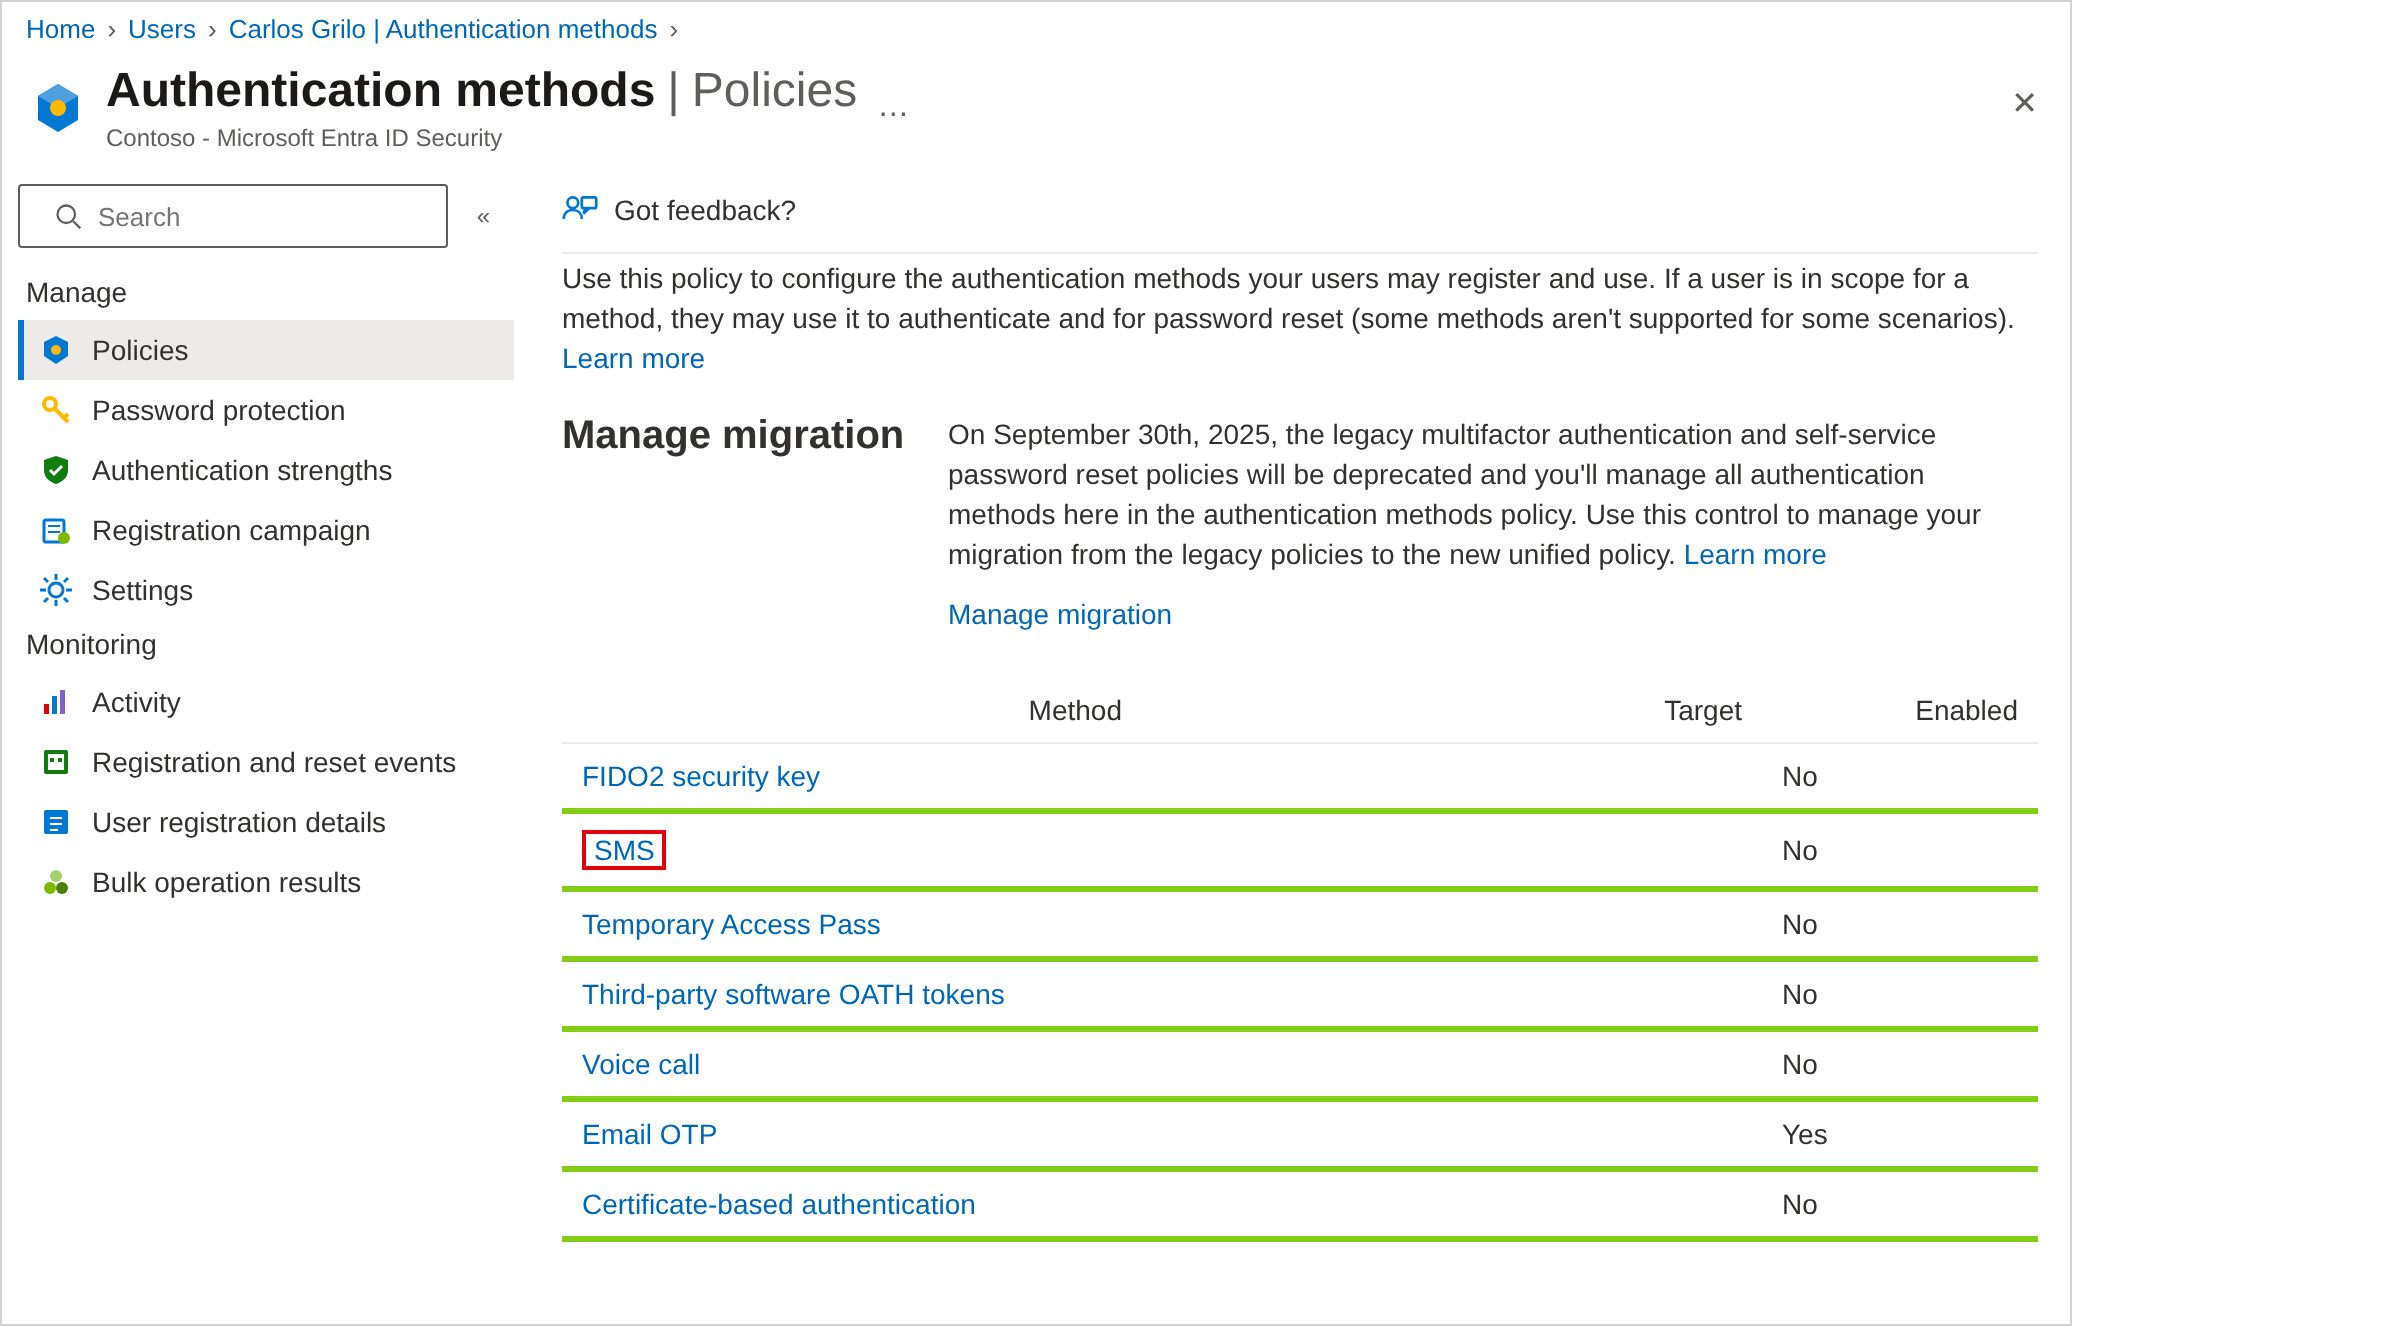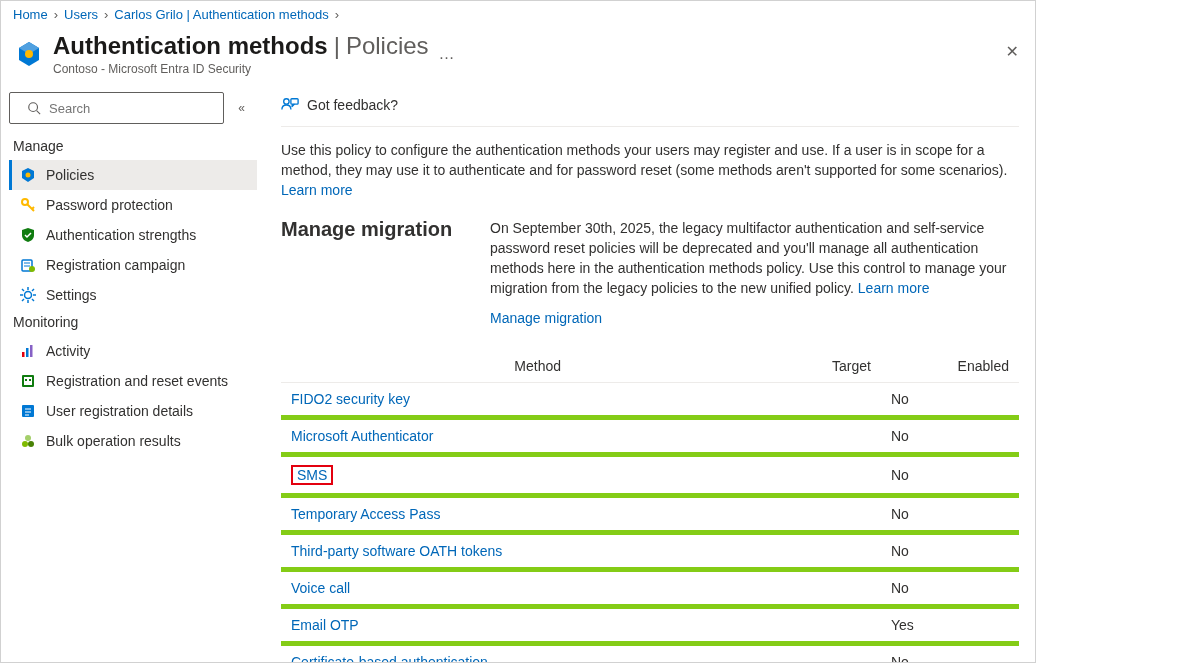--- a/index.html
+++ b/index.html
@@ -22,30 +22,30 @@
 .search-row{display:flex;align-items:center;gap:8px;padding:0 6px 10px 0}
 .search-box{flex:1;display:flex;align-items:center;border:1px solid #605e5c;border-radius:2px;padding:3px 17px;height:24px}
 .search-box .sicon{margin-right:6px;color:#605e5c}
 .search-box input{border:none;outline:none;font-size:13px;width:100%;background:transparent}
 .collapse{cursor:pointer;color:#605e5c;padding:0 6px;font-size:12px}
 .group-label{font-weight:400;font-size:14px;padding:4px 8px 6px 4px}
 .nav-item{display:flex;align-items:center;gap:10px;padding:7px 8px;cursor:pointer;border-left:3px solid transparent}
 .nav-item.active{background:#edebe9;border-left-color:#0078d4}
 .nav-item .icon{width:16px;height:16px;display:flex;align-items:center;justify-content:center}
 .main{flex:1;padding:4px 16px 16px 24px;overflow:auto;box-sizing:border-box}
-.fb-bar{display:flex;align-items:center;gap:8px;padding:6px 0 12px 0;color:#323130;border-bottom:1px solid #edebe9;margin-bottom:13px}
+.fb-bar{display:flex;align-items:center;gap:8px;padding:6px 0 12px 0;color:#323130;border-bottom:1px solid #edebe9;margin-bottom:2px}
 .fb-bar .fb-icon{color:#0078d4}
 .desc{font-size:14px;line-height:20px;margin-bottom:18px}
-.migration{display:flex;gap:24px;margin-bottom:22px}
+.migration{display:flex;gap:8px;margin-bottom:22px}
 .migration h2{margin:0;font-size:20px;font-weight:600;flex-shrink:0;width:185px}
 .migration .mig-body{font-size:14px;line-height:20px}
 .migration .mig-link{margin-top:10px}
 table.methods{width:100%;border-collapse:collapse;font-size:14px}
 table.methods th{text-align:right;font-weight:400;padding:8px 10px;border-bottom:1px solid #edebe9}
-table.methods td{padding:8px 10px;border-bottom:5px solid #84cc16;color:#323130}
+table.methods td{padding:8px 10px;border-bottom:3px solid #84cc16;color:#323130}
 table.methods td.method-cell a{color:#0067b8;cursor:pointer}
 table.methods tr.highlight td.method-cell a{border:2px solid #e3000f;padding:0 4px;display:inline-block}
 th.col-method{width:270px}
 th.col-target{width:290px}
 svg{display:block}
 </style>
 </head>
 <body>
 
 <div class="frame">
@@ -231,25 +231,20 @@
             <th class="col-target">Target</th>
             <th>Enabled</th>
           </tr>
         </thead>
         <tbody id="methods-body">
             <tr>
               <td class="method-cell"><a class="link">FIDO2 security key</a></td>
               <td></td>
               <td>No</td>
             </tr>
-            <tr>
-              <td class="method-cell"><a class="link">Microsoft Authenticator</a></td>
-              <td></td>
-              <td>No</td>
-            </tr>
             <tr class="highlight">
               <td class="method-cell"><a class="link">SMS</a></td>
               <td></td>
               <td>No</td>
             </tr>
             <tr>
               <td class="method-cell"><a class="link">Temporary Access Pass</a></td>
               <td></td>
               <td>No</td>
             </tr>

